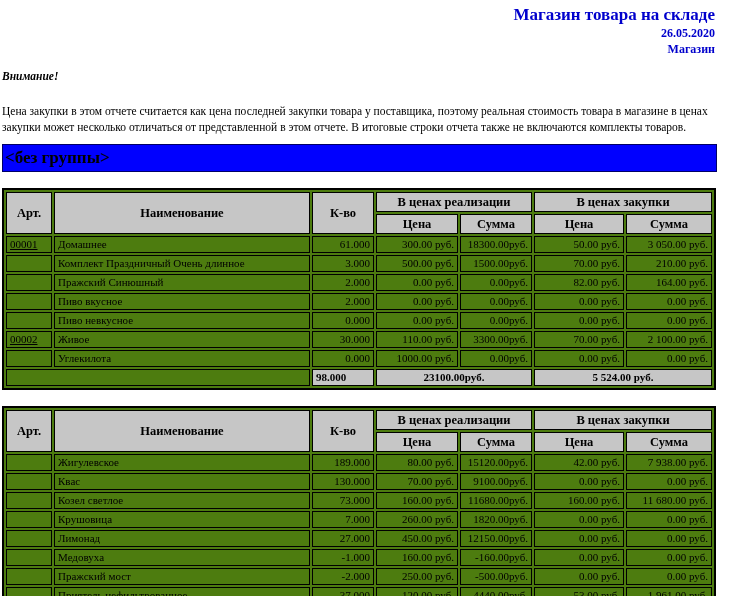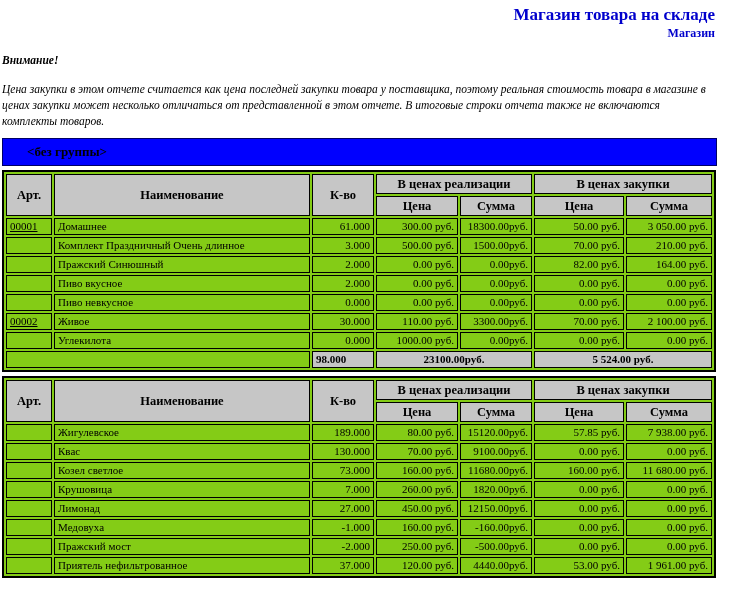--- a/index.html
+++ b/index.html
@@ -8,36 +8,36 @@
   .page { width:717px; padding:4px 0 0 2px; }
 
   
   .rpt-head { text-align:right; padding-right:2px; }
   .rpt-title { color:#0000CC; font-size:17px; font-weight:bold; line-height:21px; }
   .rpt-date, .rpt-store { color:#0000CC; font-size:12px; font-weight:bold; line-height:16px; }
 
   
   .warning { margin-top:12px; font-size:11.5px; }
   .warning-title { font-weight:bold; font-style:italic; line-height:15px; }
-  .warning-text { margin-top:13px; line-height:16px;font-style:italic; }
+  .warning-text { margin-top:19px; line-height:16px; }
 
   
   .group-bar {
     background:#0000FF; border:1px solid #000066;
-    height:28px; line-height:26px; padding-left:24px;
-    font-size:13px; font-weight:bold; color:#000;
+    height:28px; line-height:26px; padding-left:2px;
+    font-size:17px; font-weight:bold; color:#000;
     margin-top:9px;
   }
 
   
   table.stock {
     border-collapse:separate; border-spacing:2px;
     table-layout:fixed; width:706px;
-    border:2px solid #000; margin-top:4px;
-    background:#84cc16;
+    border:2px solid #000; margin-top:16px;
+    background:#4d7c0f;
   }
   table.stock th, table.stock td {
     border:1px solid #000; overflow:hidden; white-space:nowrap;
   }
   table.stock th {
     background:#C6C6C6; font-size:12.5px; font-weight:bold;
     height:20px; text-align:center; padding:0 2px;
   }
   table.stock td {
     font-size:11px; height:13px; line-height:13px; padding:1px 3px;
@@ -53,20 +53,21 @@
   td.tot-sale { text-align:center; }
   td.tot-purch { text-align:center; }
 </style>
 </head>
 <body>
 
 <div class="page">
 
   <div class="rpt-head">
     <div class="rpt-title">Магазин товара на складе</div>
+    <div class="rpt-date">26.05.2020</div>
     <div class="rpt-store">Магазин</div>
   </div>
 
   <div class="warning">
     <div class="warning-title">Внимание!</div>
     <div class="warning-text">Цена закупки в этом отчете считается как цена последней закупки товара у поставщика, поэтому реальная стоимость товара в магазине в ценах закупки может несколько отличаться от представленной в этом отчете. В итоговые строки отчета также не включаются комплекты товаров.</div>
   </div>
 
   <div class="group-bar">&lt;без группы&gt;</div>
 
@@ -196,21 +197,21 @@
         <th>Сумма</th>
       </tr>
     </thead>
     <tbody>
         <tr>
           <td class="c-art"></td>
           <td class="c-name">Жигулевское</td>
           <td class="c-qty">189.000</td>
           <td class="c-sale-price">80.00 руб.</td>
           <td class="c-sale-sum">15120.00руб.</td>
-          <td class="c-purchase-price">57.85 руб.</td>
+          <td class="c-purchase-price">42.00 руб.</td>
           <td class="c-purchase-sum">7 938.00 руб.</td>
         </tr>
         <tr>
           <td class="c-art"></td>
           <td class="c-name">Квас</td>
           <td class="c-qty">130.000</td>
           <td class="c-sale-price">70.00 руб.</td>
           <td class="c-sale-sum">9100.00руб.</td>
           <td class="c-purchase-price">0.00 руб.</td>
           <td class="c-purchase-sum">0.00 руб.</td>

